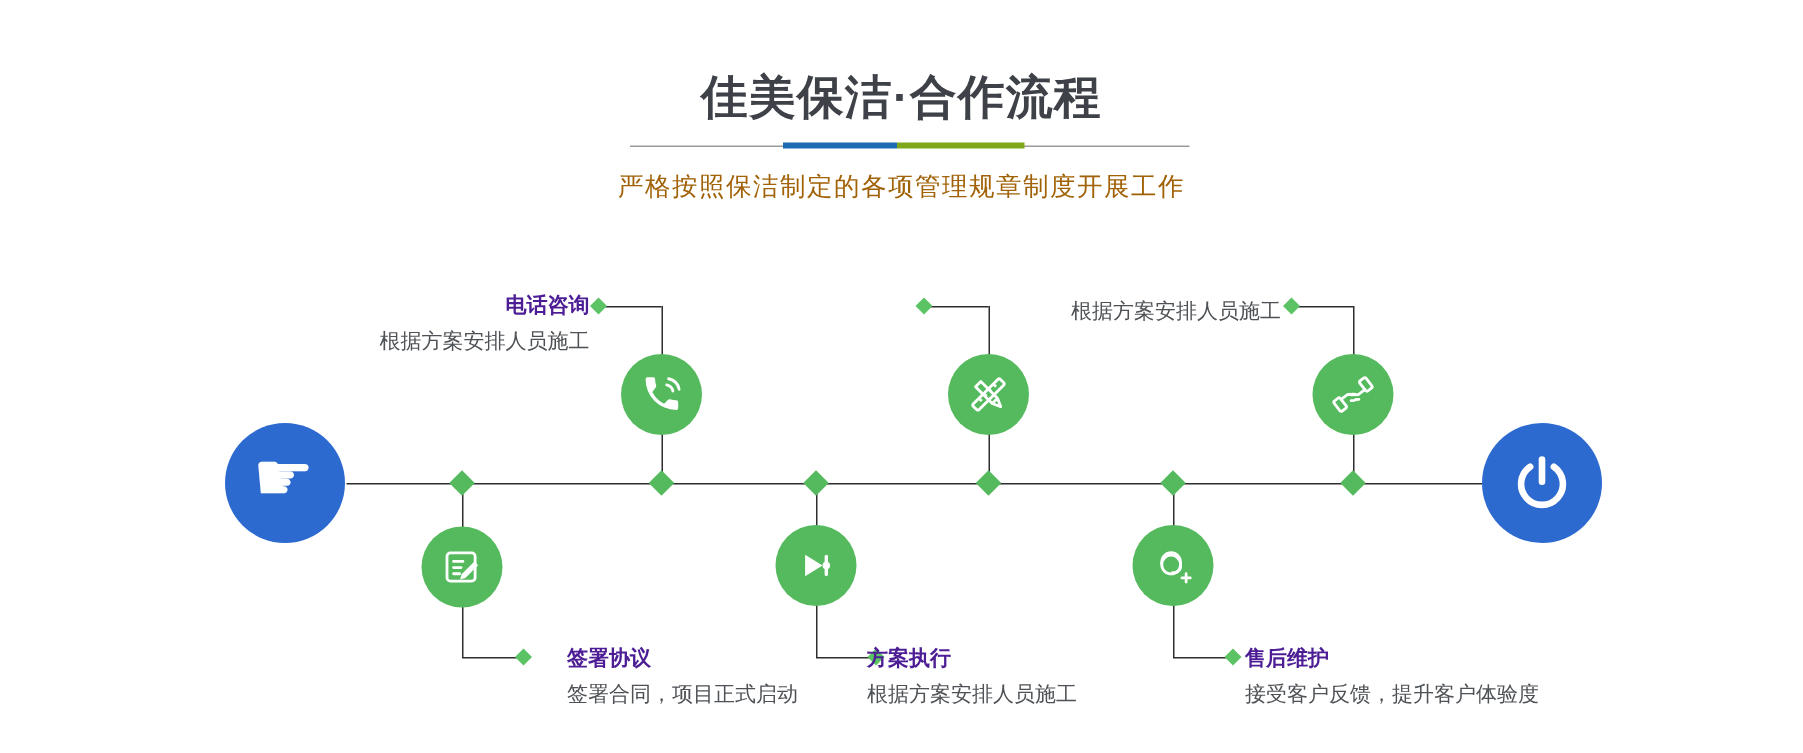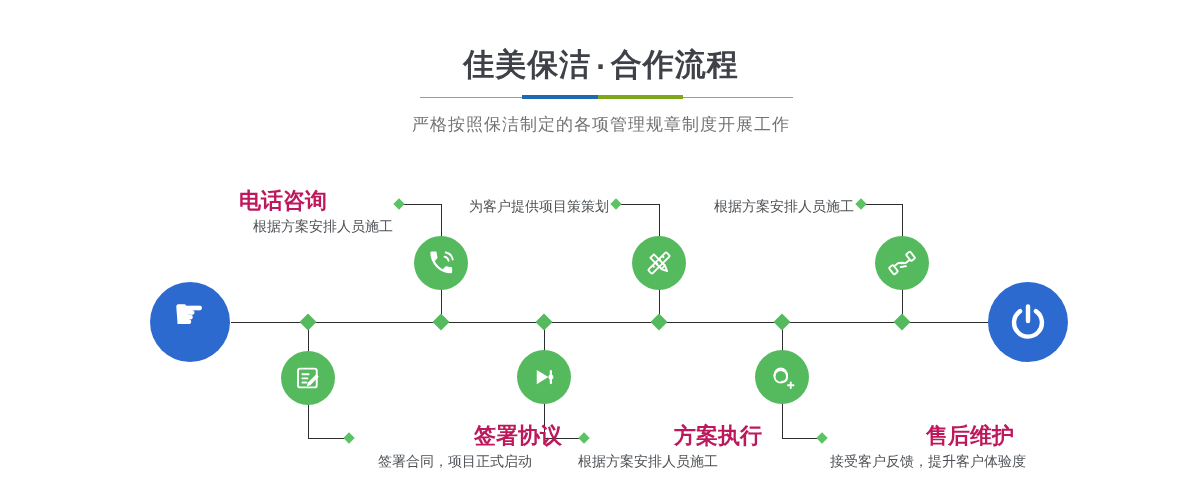--- a/index.html
+++ b/index.html
@@ -1,31 +1,31 @@
 <!DOCTYPE html>
 <html><head>
 <meta charset="utf-8">
 <style>
   html,body{margin:0;padding:0;background:#ffffff;}
   .stage{
     position:relative;width:1202px;height:502px;background:#fff;overflow:hidden;
-    font-family:Liberation Mono, monospace;
+    font-family:Liberation Sans, sans-serif;
   }
   
   .page-title{
     position:absolute;left:0;top:44px;width:1202px;margin:0;
     text-align:center;font-size:31px;font-weight:700;color:#3e4248;letter-spacing:1px;
   }
   .divider-base{position:absolute;left:420px;top:97px;width:373px;height:1px;background:#9b9b9b;}
   .divider-seg{position:absolute;top:95px;height:4px;}
   .divider-seg.blue{left:522px;width:76px;background:#1c6ab4;}
   .divider-seg.green{left:598px;width:85px;background:#7fa71b;}
   .page-subtitle{
     position:absolute;left:0;top:113px;width:1202px;margin:0;
-    text-align:center;font-size:17px;font-weight:400;color:#737373;letter-spacing:1px;
+    text-align:center;font-size:17px;font-weight:400;color:#a16207;letter-spacing:1px;
   }
   
   .ln{position:absolute;background:#2d2d2d;z-index:1;}
   .ln.h{height:1px;}
   .ln.v{width:1px;}
   .dm{position:absolute;width:12px;height:12px;background:#55ba5e;transform:rotate(45deg);z-index:2;}
   .dm.sm{width:8px;height:8px;background:#5cc364;}
   
   .gc{
     position:absolute;width:54px;height:54px;border-radius:50%;background:#55ba5e;z-index:3;
@@ -33,21 +33,21 @@
   }
   .gc svg{width:30px;height:30px;}
   .bc{
     position:absolute;width:80px;height:80px;border-radius:50%;background:#2d6ad0;z-index:3;
     display:flex;align-items:center;justify-content:center;
   }
   .bc svg{width:44px;height:44px;}
   .hand-glyph{color:#ffffff;font-size:46px;line-height:1;transform:translate(-1px,-4px);}
   
   .steplabel{position:absolute;z-index:4;}
-  .steplabel .t{font-size:22px;font-weight:600;color:#be185d;line-height:20px;text-align:center;}
+  .steplabel .t{font-size:14px;font-weight:600;color:#4c1d95;line-height:20px;}
   .steplabel .d{font-size:14px;font-weight:400;color:#4e5256;line-height:16px;margin-top:6px;}
   .steplabel.top{width:220px;text-align:right;top:193px;}
   .steplabel.bottom{width:280px;text-align:left;top:428px;}
 </style>
 </head>
 <body>
 
 <div class="stage">
 
   <h1 class="page-title">佳美保洁·合作流程</h1>
@@ -146,21 +146,20 @@
       <path d="M16 11v1.6a3.2 3.2 0 0 1-3.2 3.2h-1"></path>
       <path d="M16.8 18.6h4.4M19 16.4v4.4"></path>
     </svg>
   </div>
 
   <div class="steplabel top" style="left:173px;">
     <div class="t">电话咨询</div>
     <div class="d">根据方案安排人员施工</div>
   </div>
   <div class="steplabel top" style="left:389px;">
-    <div class="d">为客户提供项目策策划</div>
   </div>
   <div class="steplabel top" style="left:634px;">
     <div class="d">根据方案安排人员施工</div>
   </div>
 
   <div class="steplabel bottom" style="left:378px;">
     <div class="t">签署协议</div>
     <div class="d">签署合同，项目正式启动</div>
   </div>
   <div class="steplabel bottom" style="left:578px;">

